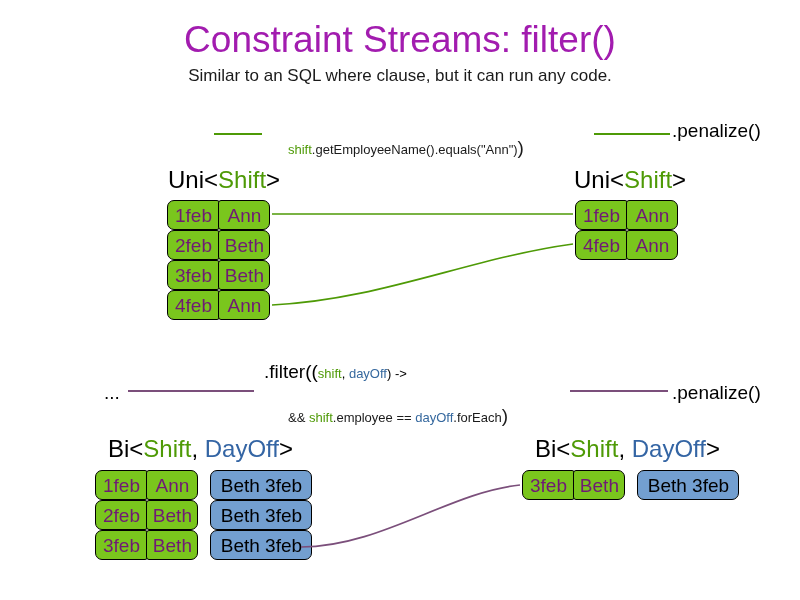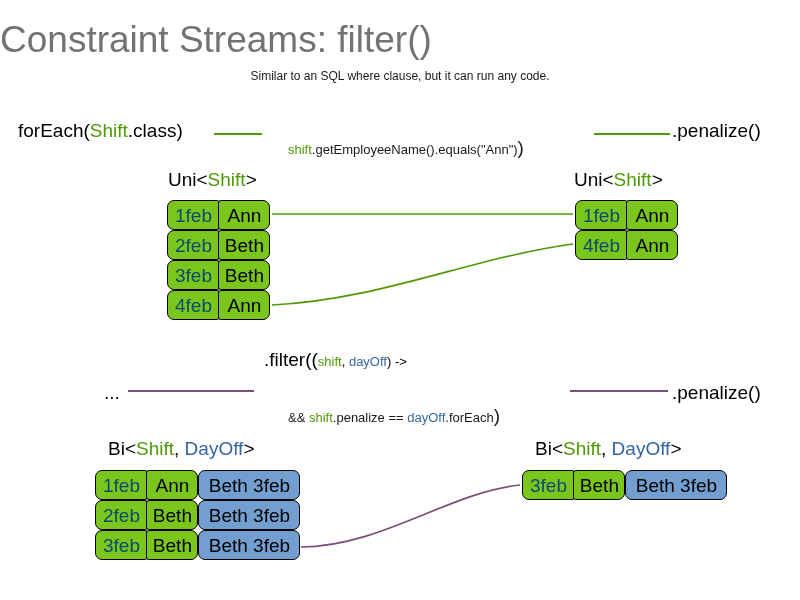--- a/index.html
+++ b/index.html
@@ -18,33 +18,33 @@
     height: 600px;
     overflow: hidden;
     background: #ffffff;
   }
   
   .title {
     position: absolute;
     left: 0;
     top: 18px;
     width: 800px;
-    text-align: left;
+    text-align: center;
     font-size: 37px;
     line-height: 44px;
-    color: #737373;
+    color: #a21caf;
     white-space: nowrap;
   }
   .subtitle {
     position: absolute;
     left: 0;
     top: 67px;
     width: 800px;
     text-align: center;
-    font-size: 12px;
+    font-size: 17px;
     line-height: 18px;
     color: #1a1a1a;
     white-space: nowrap;
   }
   
   .mono-label {
     position: absolute;
     font-size: 19px;
     line-height: 23px;
     white-space: nowrap;
@@ -55,21 +55,21 @@
     font-size: 13px;
     line-height: 17px;
     white-space: nowrap;
     color: #1a1a1a;
   }
   .g { color: #4e9a06; }   
   .b { color: #35689e; }
 
   .typelabel {
     position: absolute;
-    font-size: 19px;
+    font-size: 24px;
     line-height: 23px;
     white-space: nowrap;
     color: #000000;
   }
   .typelabel .tg { color: #4e9a06; }
   .typelabel .tb { color: #3465a4; }
 
   
   .line {
     position: absolute;
@@ -101,49 +101,46 @@
     display: flex;
     align-items: center;
     justify-content: center;
     font-size: 19px;
     line-height: 19px;
     white-space: nowrap;
     padding: 0 4px;
   }
   .cell.shift-date {
     background: #7ac61d;
-    color: #0c4a6e;
+    color: #701a75;
     border-top-right-radius: 3px;
     border-bottom-right-radius: 3px;
     text-align: right;
   }
   .cell.shift-name {
     background: #7ac61d;
-    color: #000000;
+    color: #701a75;
     margin-left: -1.6px;
     border-top-left-radius: 3px;
     border-bottom-left-radius: 3px;
   }
   .cell.dayoff {
     background: #739fd0;
     color: #000000;
-    margin-left: 0px;
+    margin-left: 12px;
   }
 </style>
 </head>
 <body>
 
 <div id="slide">
 
   <div class="title">Constraint Streams: filter()</div>
   <div class="subtitle">Similar to an SQL where clause, but it can run any code.</div>
 
-  <div class="mono-label" style="left:18px; top:119px;">
-    <span>forEach(</span><span class="g">Shift</span><span>.class)</span>
-  </div>
 
   <div class="line" style="left:214px; top:133px; width:48px;"></div>
 
 
   <div class="tiny-code" style="left:288px; top:139px;">
     <span class="g">shift</span><span>.getEmployeeName().equals("Ann")</span><span style="font-size:19px;">)</span>
   </div>
 
   <div class="line" style="left:594px; top:133px; width:76px;"></div>
 
@@ -179,27 +176,27 @@
   </div>
   <div class="tuple" style="left:575px; top:230px;">
     <div class="cell shift-date" style="width:53px;">4feb</div>
     <div class="cell shift-name" style="width:52px;">Ann</div>
   </div>
 
   <div class="mono-label" style="left:104px; top:381px;">...</div>
 
   <div class="line purple" style="left:128px; top:390px; width:126px;"></div>
 
-  <div class="mono-label" style="left:264px; top:348px;">
+  <div class="mono-label" style="left:264px; top:360px;">
     <span>.filter((</span><span class="g" style="font-size:13px;">shift</span><span style="font-size:13px;">, </span><span class="b" style="font-size:13px;">dayOff</span><span style="font-size:13px;">) -&gt;</span>
   </div>
 
 
   <div class="tiny-code" style="left:288px; top:407px;">
-    <span>&amp;&amp; </span><span class="g">shift</span><span>.penalize == </span><span class="b">dayOff</span><span>.forEach</span><span style="font-size:19px;">)</span>
+    <span>&amp;&amp; </span><span class="g">shift</span><span>.employee == </span><span class="b">dayOff</span><span>.forEach</span><span style="font-size:19px;">)</span>
   </div>
 
   <div class="line purple" style="left:570px; top:390px; width:98px;"></div>
 
   <div class="mono-label" style="left:672px; top:381px;">.penalize()</div>
 
   <div class="typelabel" style="left:108px; top:437px;">
     <span>Bi&lt;</span><span class="tg">Shift</span><span>, </span><span class="tb">DayOff</span><span>&gt;</span>
   </div>
   <div class="typelabel" style="left:535px; top:437px;">

